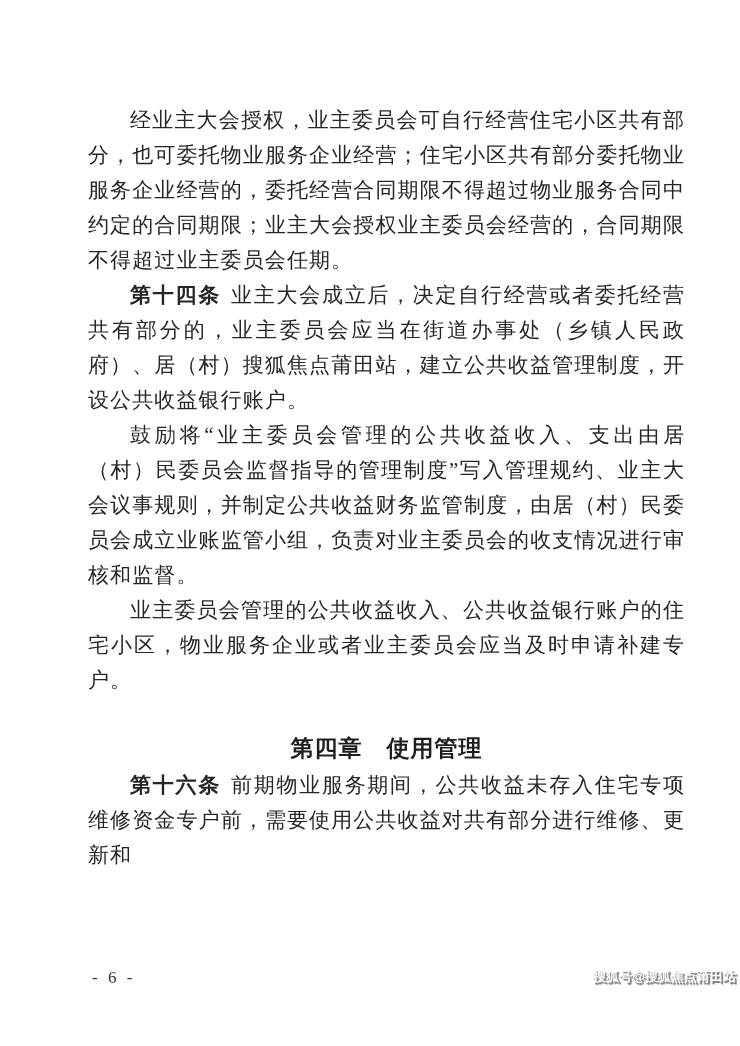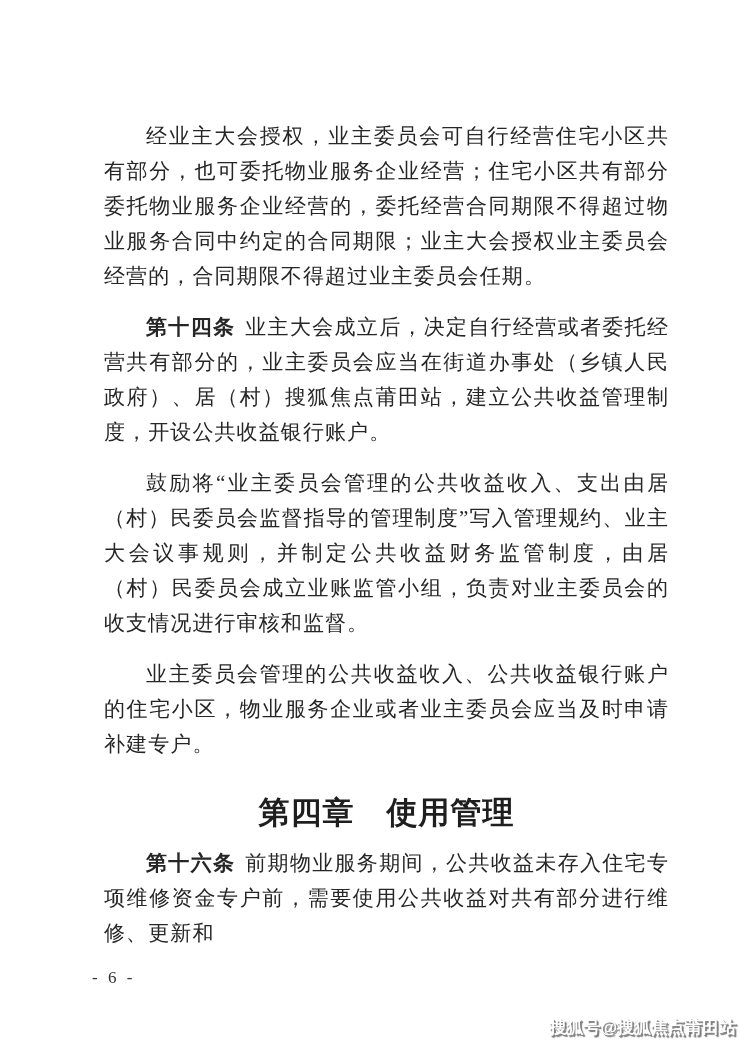--- a/index.html
+++ b/index.html
@@ -20,52 +20,52 @@
     left: 88px;
     top: 103px;
     width: 597px;
     color: #262626;
     font-size: 21px;
     line-height: 35px;
     letter-spacing: 1.1px;
     text-align: justify;
   }
   .para {
-    margin: 16px;
+    margin: 0;
     text-indent: 2em;
   }
   .lead {
     font-weight: bold;
     margin-right: 10px;
   }
   .chapter {
     margin: 33px 0 2px 0;
     text-align: center;
     text-indent: 0;
     font-family: "Liberation Sans", "DejaVu Sans", sans-serif;
     font-weight: bold;
-    font-size: 31px;
+    font-size: 23px;
     line-height: 35px;
     letter-spacing: 1px;
     color: #1e1e1e;
   }
   .footer-page-number {
     position: absolute;
     left: 92px;
     top: 968px;
     font-size: 17px;
     letter-spacing: 3px;
     color: #333333;
     font-family: "Liberation Serif", "DejaVu Serif", serif;
   }
   .watermark {
     position: absolute;
     right: 4px;
-    top: 1016px;
-    font-size: 17px;
+    top: 968px;
+    font-size: 13px;
     font-weight: bold;
     letter-spacing: 0;
     font-family: "Liberation Sans", "DejaVu Sans", sans-serif;
     color: #ffffff;
     text-shadow: 2px 2px 1px #7a7a7a, 1px 1px 0 #9a9a9a;
     white-space: nowrap;
   }
 </style>
 </head>
 <body>

